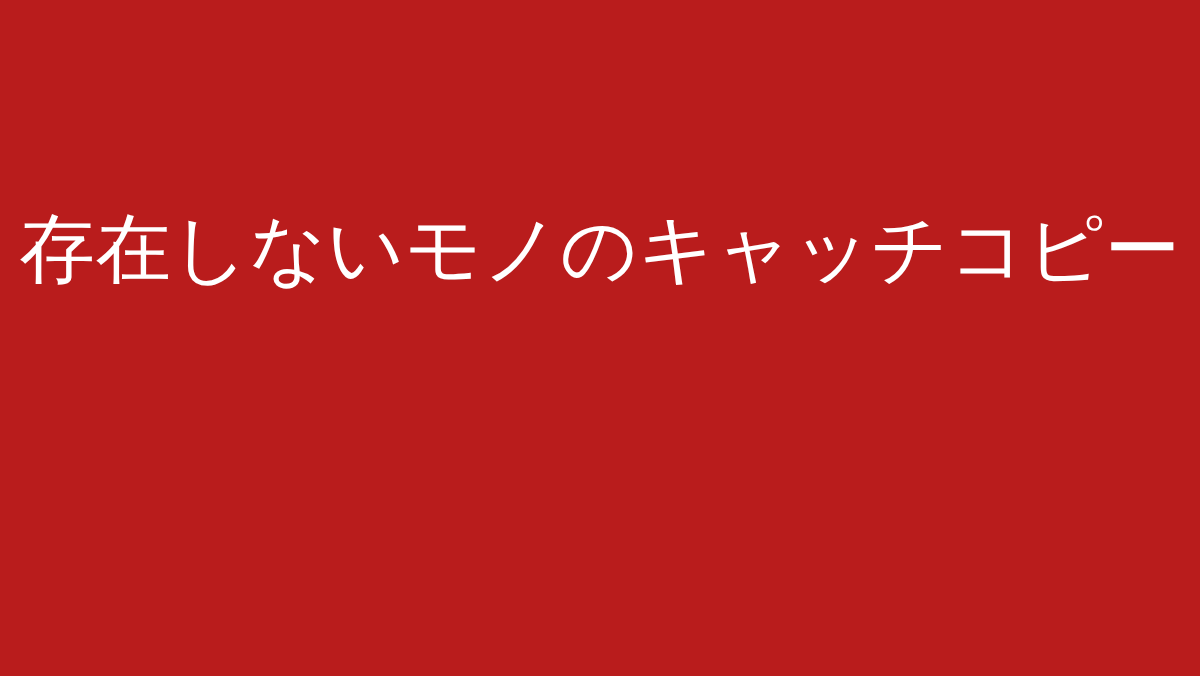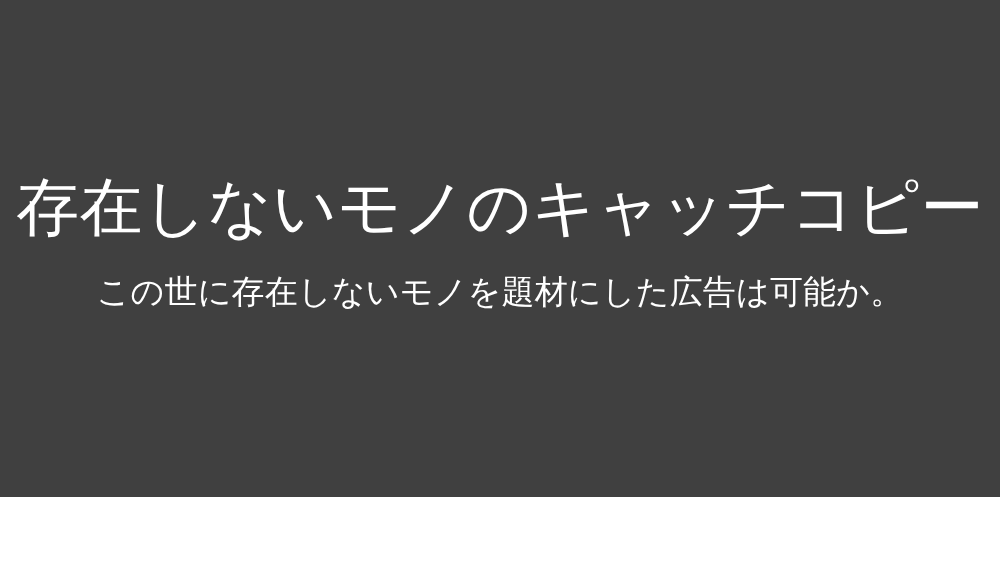--- a/index.html
+++ b/index.html
@@ -11,22 +11,22 @@
   body {
     width: 1000px;
     height: 563px;
     overflow: hidden;
     font-family: "Liberation Sans", "DejaVu Sans", sans-serif;
   }
 
   .slide {
     position: relative;
     width: 1000px;
-    height: 497px;
-    background: #404040;
+    height: 563px;
+    background: #b91c1c;
     overflow: hidden;
     display: block;
   }
 
   
   .text-block {
     position: absolute;
     left: 0;
     top: 0;
     width: 1000px;
@@ -60,17 +60,16 @@
 </style>
 </head>
 <body>
 
 <div class="slide">
 
   <div class="text-block">
 
     <h1 class="slide-title">存在しないモノのキャッチコピー</h1>
 
-    <p class="slide-subtitle">この世に存在しないモノを題材にした広告は可能か。</p>
 
   </div>
 
 </div>
 
 </body></html>

